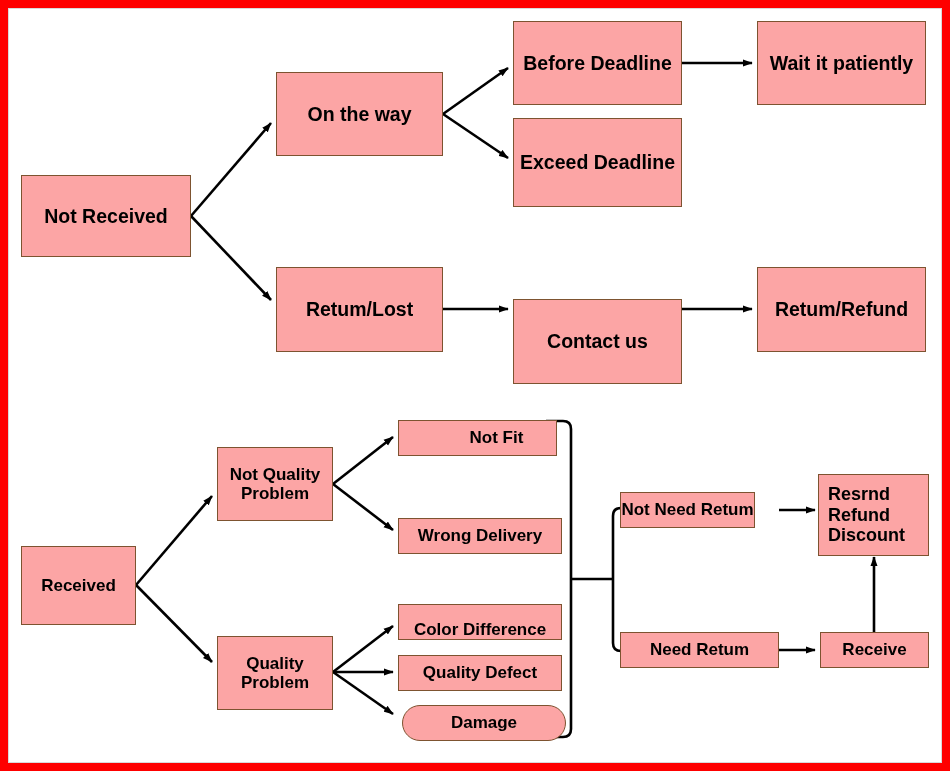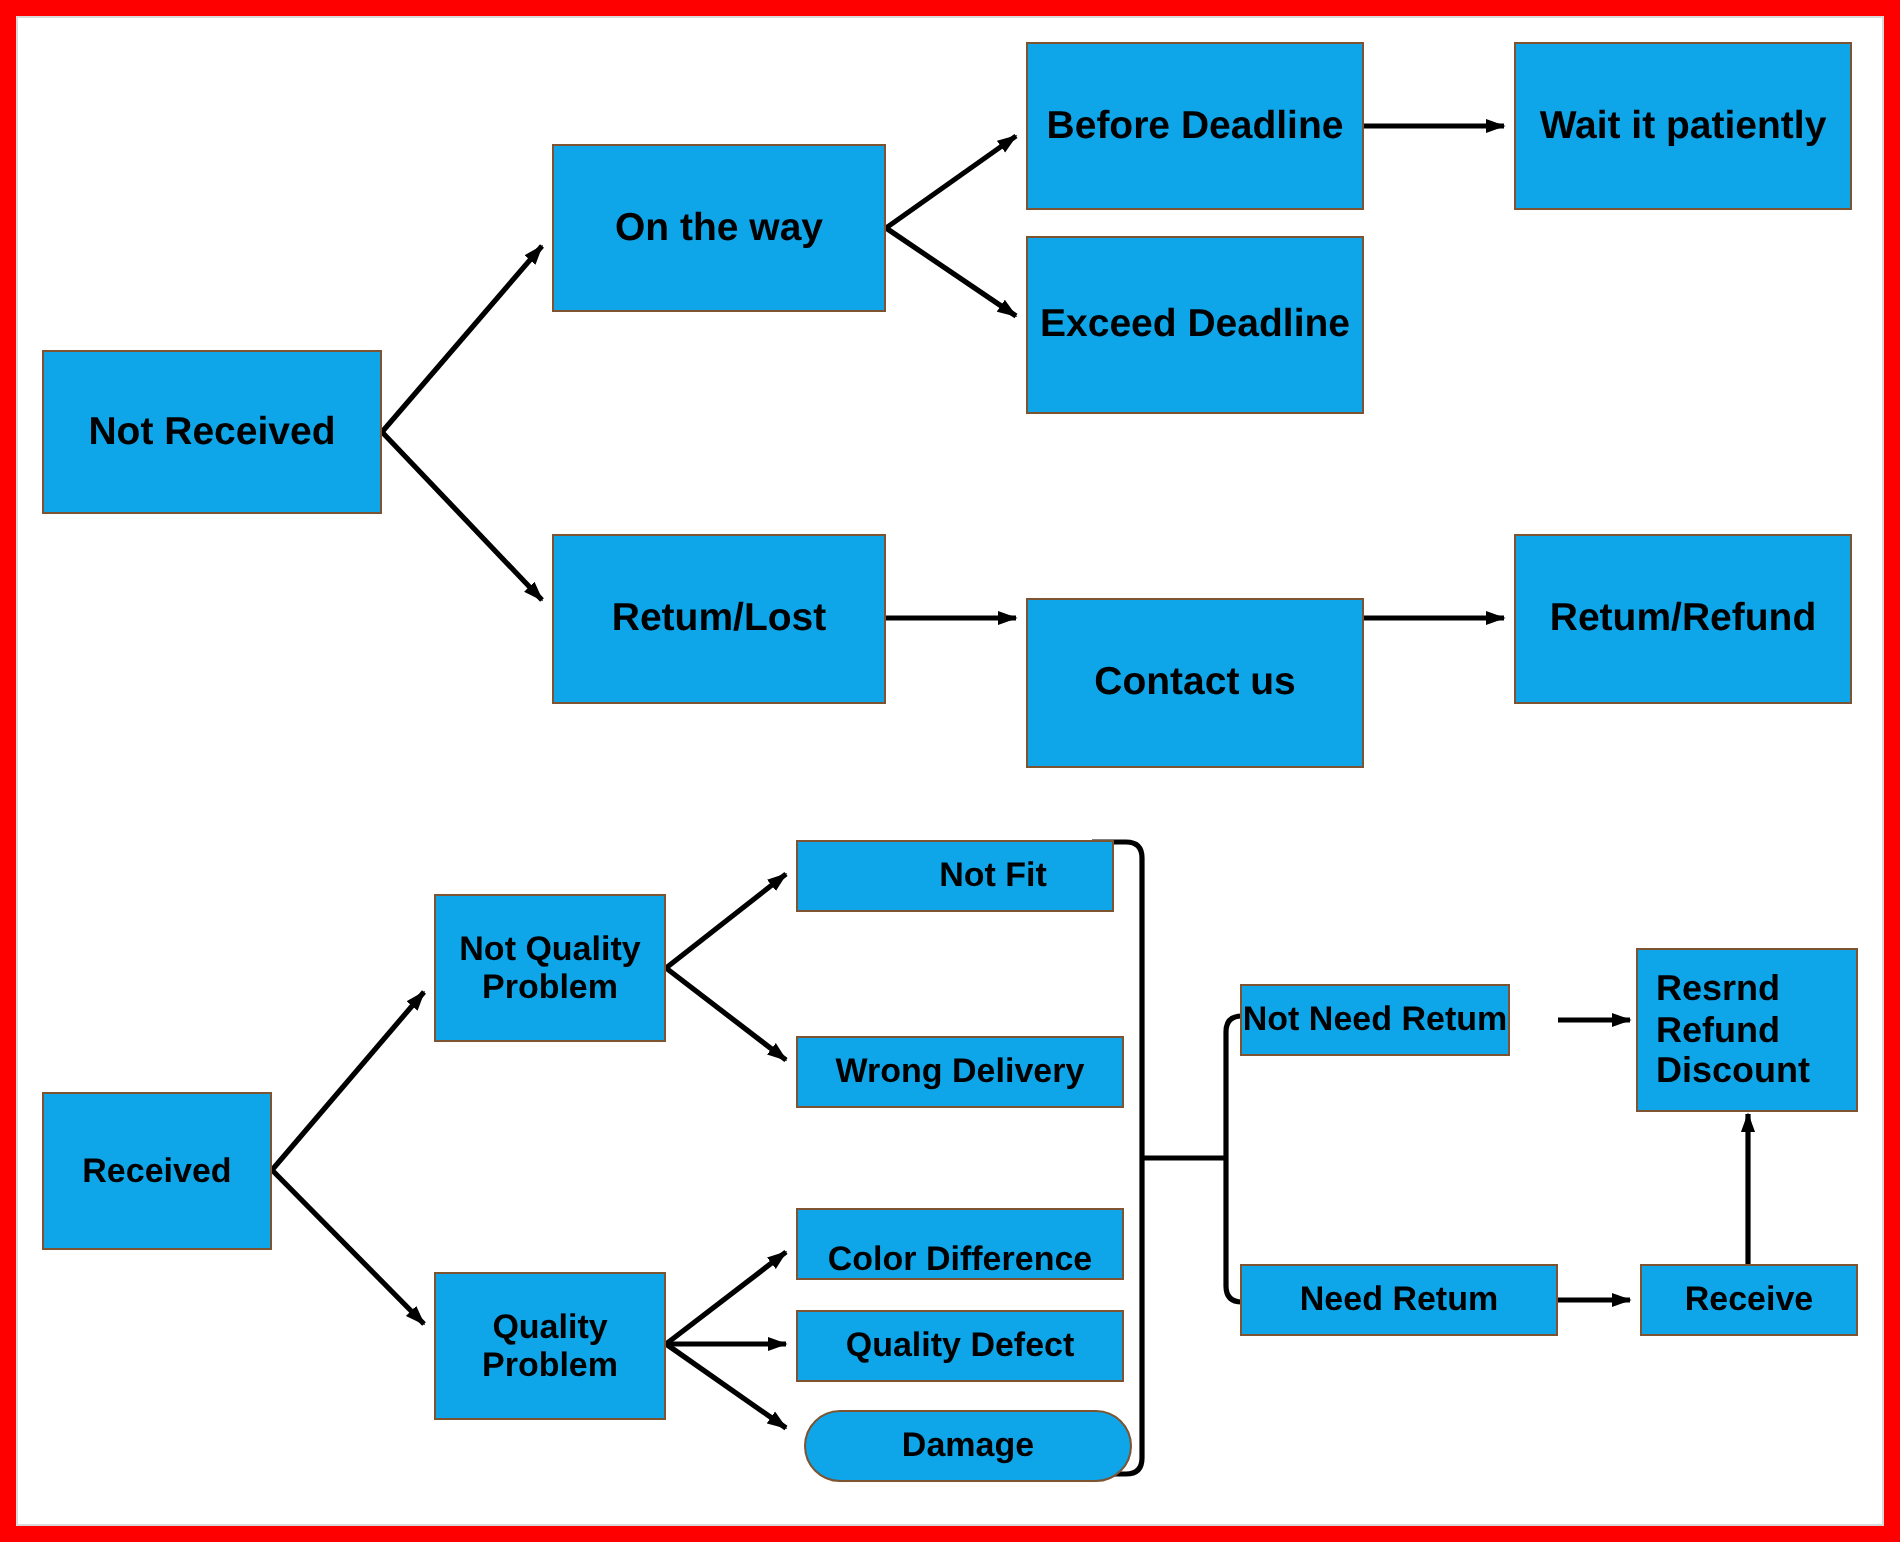--- a/index.html
+++ b/index.html
@@ -48,21 +48,21 @@
     left: 0;
     top: 0;
     width: 950px;
     height: 771px;
     z-index: 1;
   }
   
   .node {
     position: absolute;
     box-sizing: border-box;
-    background: #0ea5e9;
+    background: #fca5a5;
     border: 1px solid #7d5330;
     display: flex;
     align-items: center;
     z-index: 2;
     color: #000000;
     font-weight: bold;
     line-height: 1.14;
   }
   .node.center { justify-content: center; text-align: center; }
   .node.left   { justify-content: flex-start; text-align: left; padding-left: 9px; }

